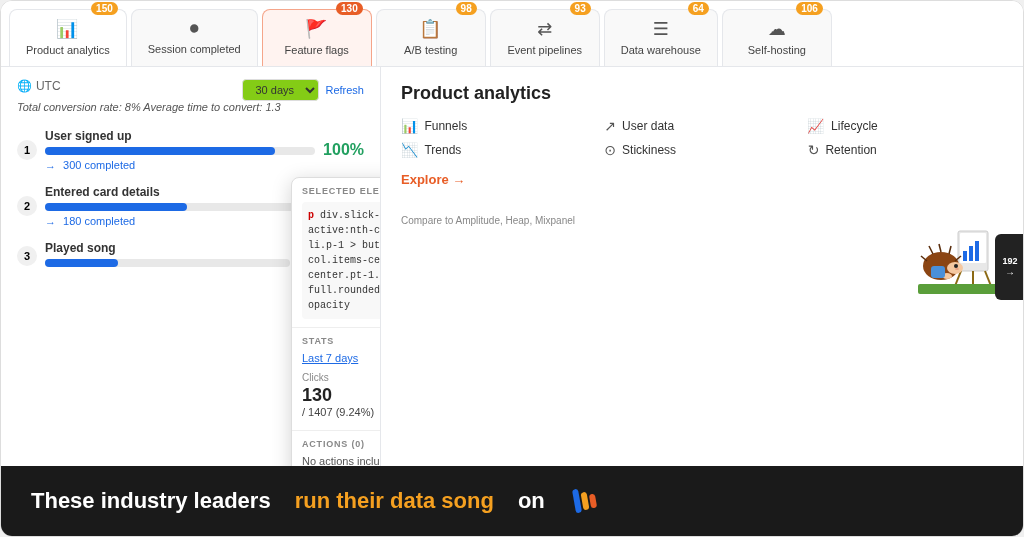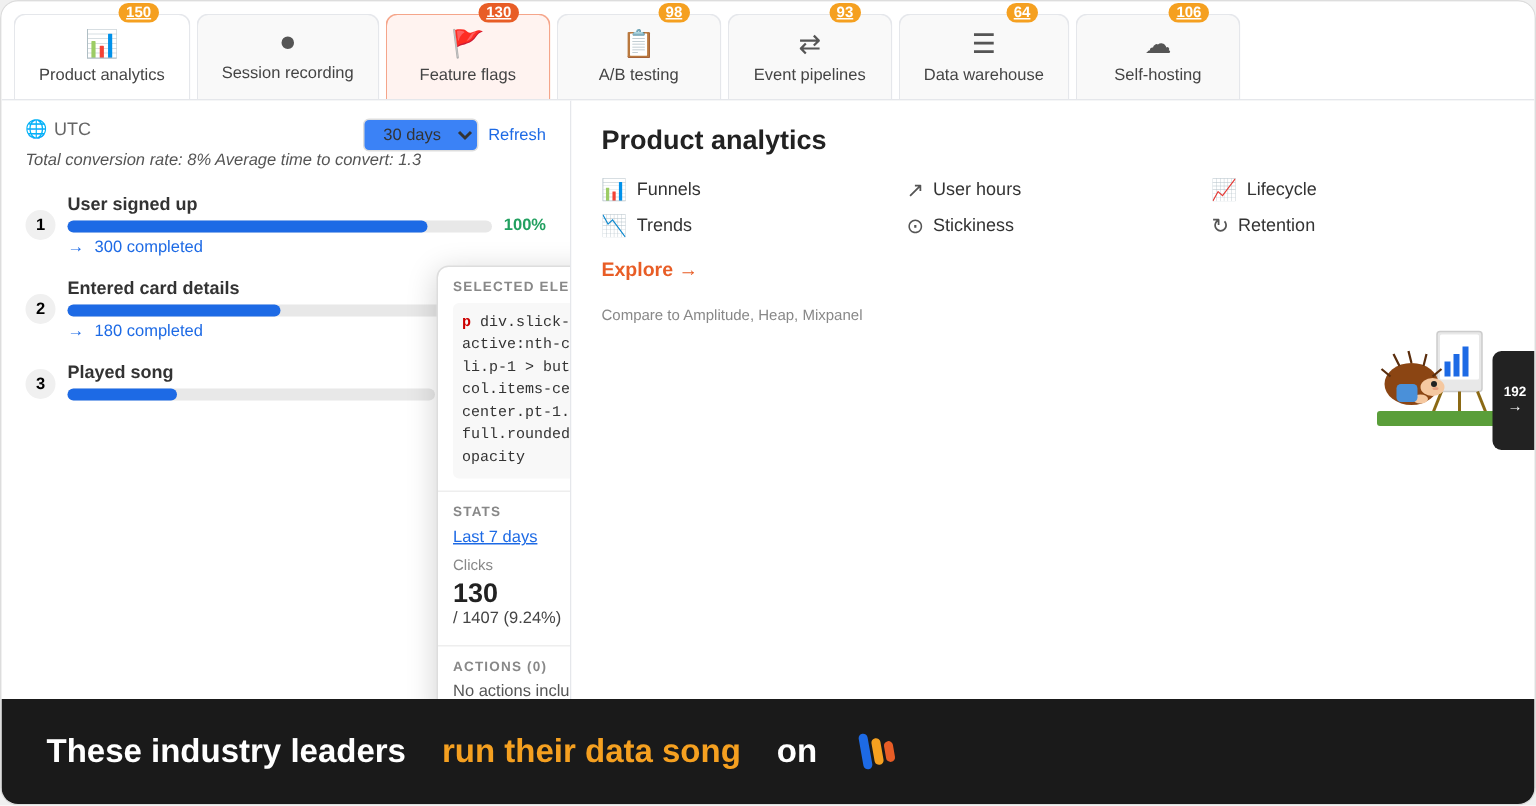--- a/index.html
+++ b/index.html
@@ -46,28 +46,27 @@
     }
 
     .tab-item.first {
       background: #fff;
       border-color: #e5e7eb;
     }
 
     .tab-badge {
       position: absolute;
       top: -8px;
-      right: 20px;
+      right: 8px;
       background: #f5a020;
       color: #fff;
       font-size: 10px;
       font-weight: 700;
       padding: 1px 5px;
       border-radius: 10px;
-      text-decoration: underline;
     }
 
     .tab-badge.active-badge {
       background: #e85d26;
     }
 
     .tab-icon {
       font-size: 18px;
       margin-bottom: 4px;
       color: #555;
@@ -282,21 +281,21 @@
     }
 
     .explore-link {
       color: #e85d26;
       font-size: 13px;
       font-weight: 600;
       cursor: pointer;
       display: flex;
       align-items: center;
       gap: 4px;
-      margin-bottom: 18px;
+      margin-bottom: 28px;
     }
 
     .compare-text {
       font-size: 10px;
       color: #888;
       margin-top: 8px;
     }
 
     .hedgehog-area {
       display: flex;
@@ -367,21 +366,21 @@
       align-items: center;
       gap: 6px;
     }
 
     .date-select {
       font-size: 11px;
       color: #333;
       border: 1px solid #ddd;
       border-radius: 4px;
       padding: 3px 8px;
-      background: #3b82f6;
+      background: #84cc16;
       cursor: pointer;
     }
 
     .refresh-link {
       color: #1d6ae5;
       font-size: 11px;
       cursor: pointer;
     }
   </style>
 </head>
@@ -390,21 +389,21 @@
 <div class="outer-wrapper">
 
   <div class="tab-bar">
     <div class="tab-item first">
       <span class="tab-icon">📊</span>
       <span class="tab-label">Product analytics</span>
       <span class="tab-badge">150</span>
     </div>
     <div class="tab-item">
       <span class="tab-icon">⏺</span>
-      <span class="tab-label">Session recording</span>
+      <span class="tab-label">Session completed</span>
     </div>
     <div class="tab-item active">
       <span class="tab-icon">🚩</span>
       <span class="tab-label">Feature flags</span>
       <span class="tab-badge active-badge">130</span>
     </div>
     <div class="tab-item">
       <span class="tab-icon">📋</span>
       <span class="tab-label">A/B testing</span>
       <span class="tab-badge">98</span>
@@ -447,21 +446,21 @@
         <div class="step-content">
           <div class="step-title">User signed up</div>
           <div class="step-bar-bg">
             <div class="step-bar-fill" style="width:85%"></div>
           </div>
           <div class="step-completed">
             <span class="step-arrow">→</span>
             <span>300 completed</span>
           </div>
         </div>
-        <div style="font-size:11px;color:#22a060;font-weight:600">100%</div>
+        <div style="font-size:16px;color:#22a060;font-weight:600">100%</div>
       </div>
 
       <div class="funnel-step">
         <div class="step-num">2</div>
         <div class="step-content">
           <div class="step-title">Entered card details</div>
           <div class="step-bar-bg">
             <div class="step-bar-fill" style="width:55%"></div>
           </div>
           <div class="step-completed">
@@ -516,21 +515,21 @@
     <div class="right-panel" style="position:relative">
       <div class="right-title">Product analytics</div>
 
       <div class="feature-grid">
         <div class="feature-item">
           <span class="feature-icon">📊</span>
           <span>Funnels</span>
         </div>
         <div class="feature-item">
           <span class="feature-icon">↗</span>
-          <span>User hours</span>
+          <span>User data</span>
         </div>
         <div class="feature-item">
           <span class="feature-icon">📈</span>
           <span>Lifecycle</span>
         </div>
         <div class="feature-item">
           <span class="feature-icon">📉</span>
           <span>Trends</span>
         </div>
         <div class="feature-item">

